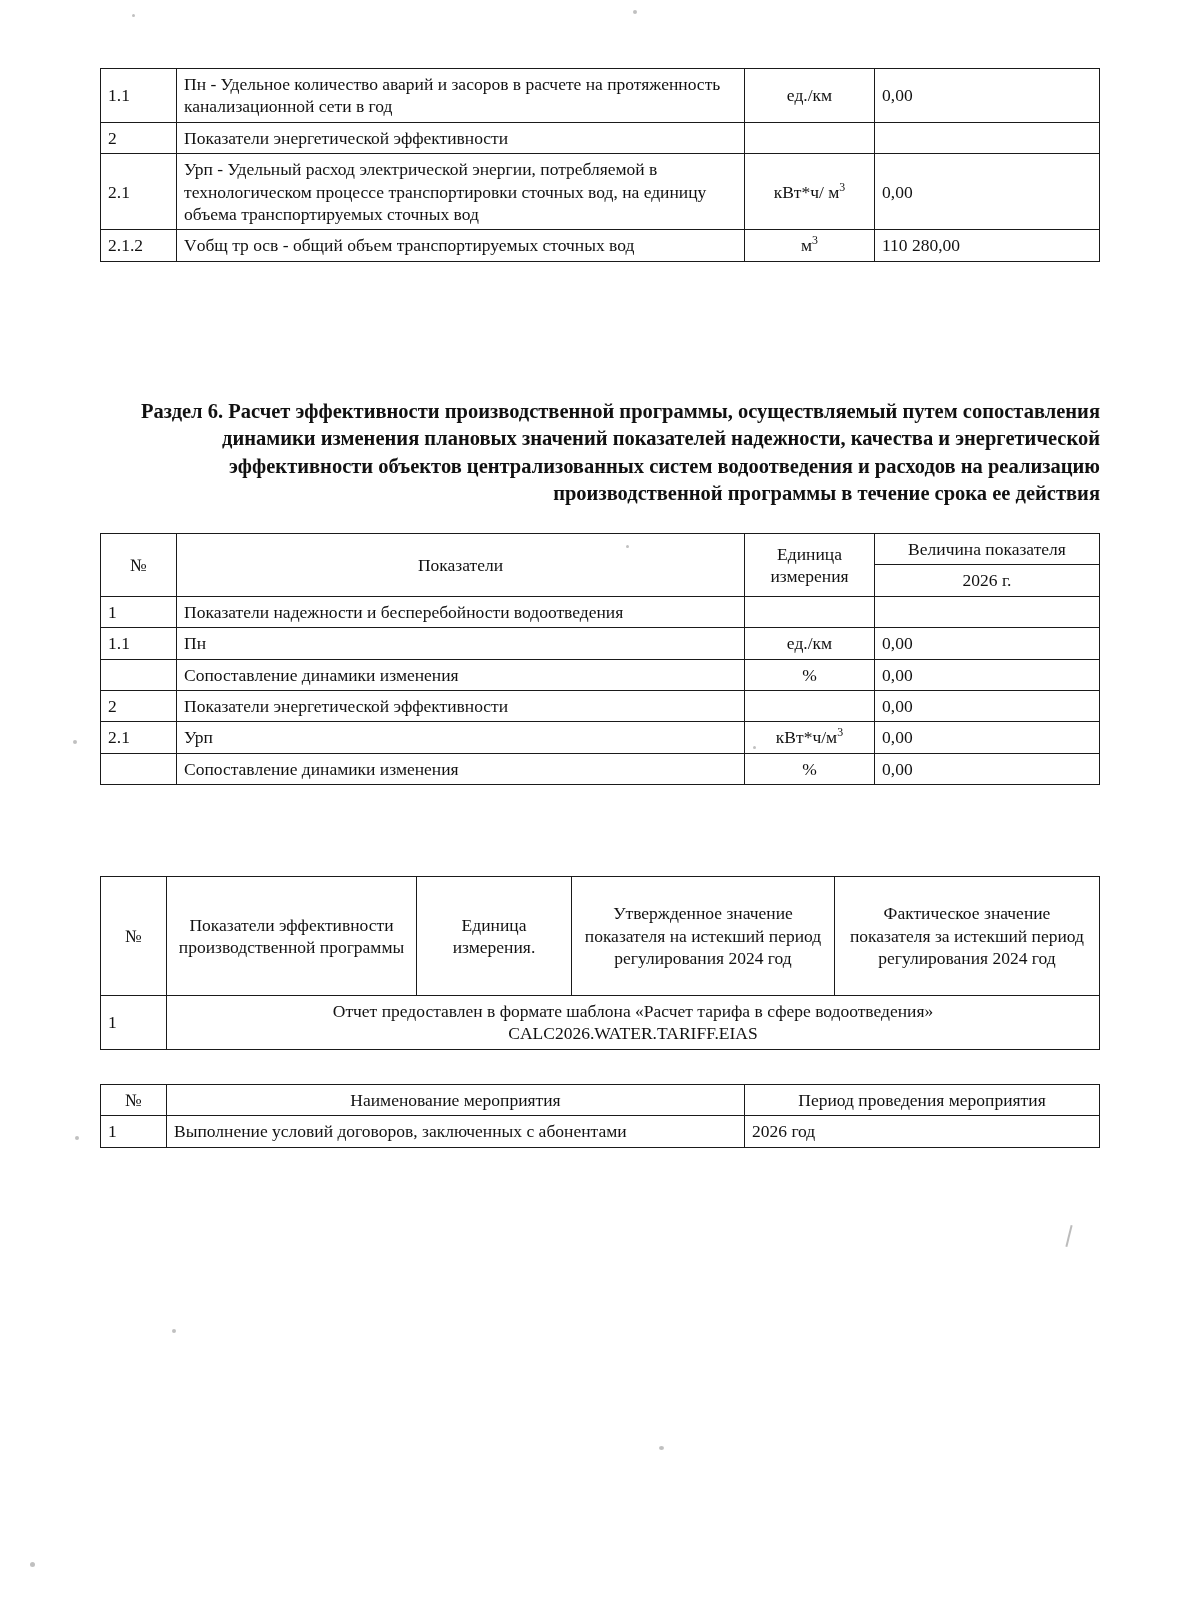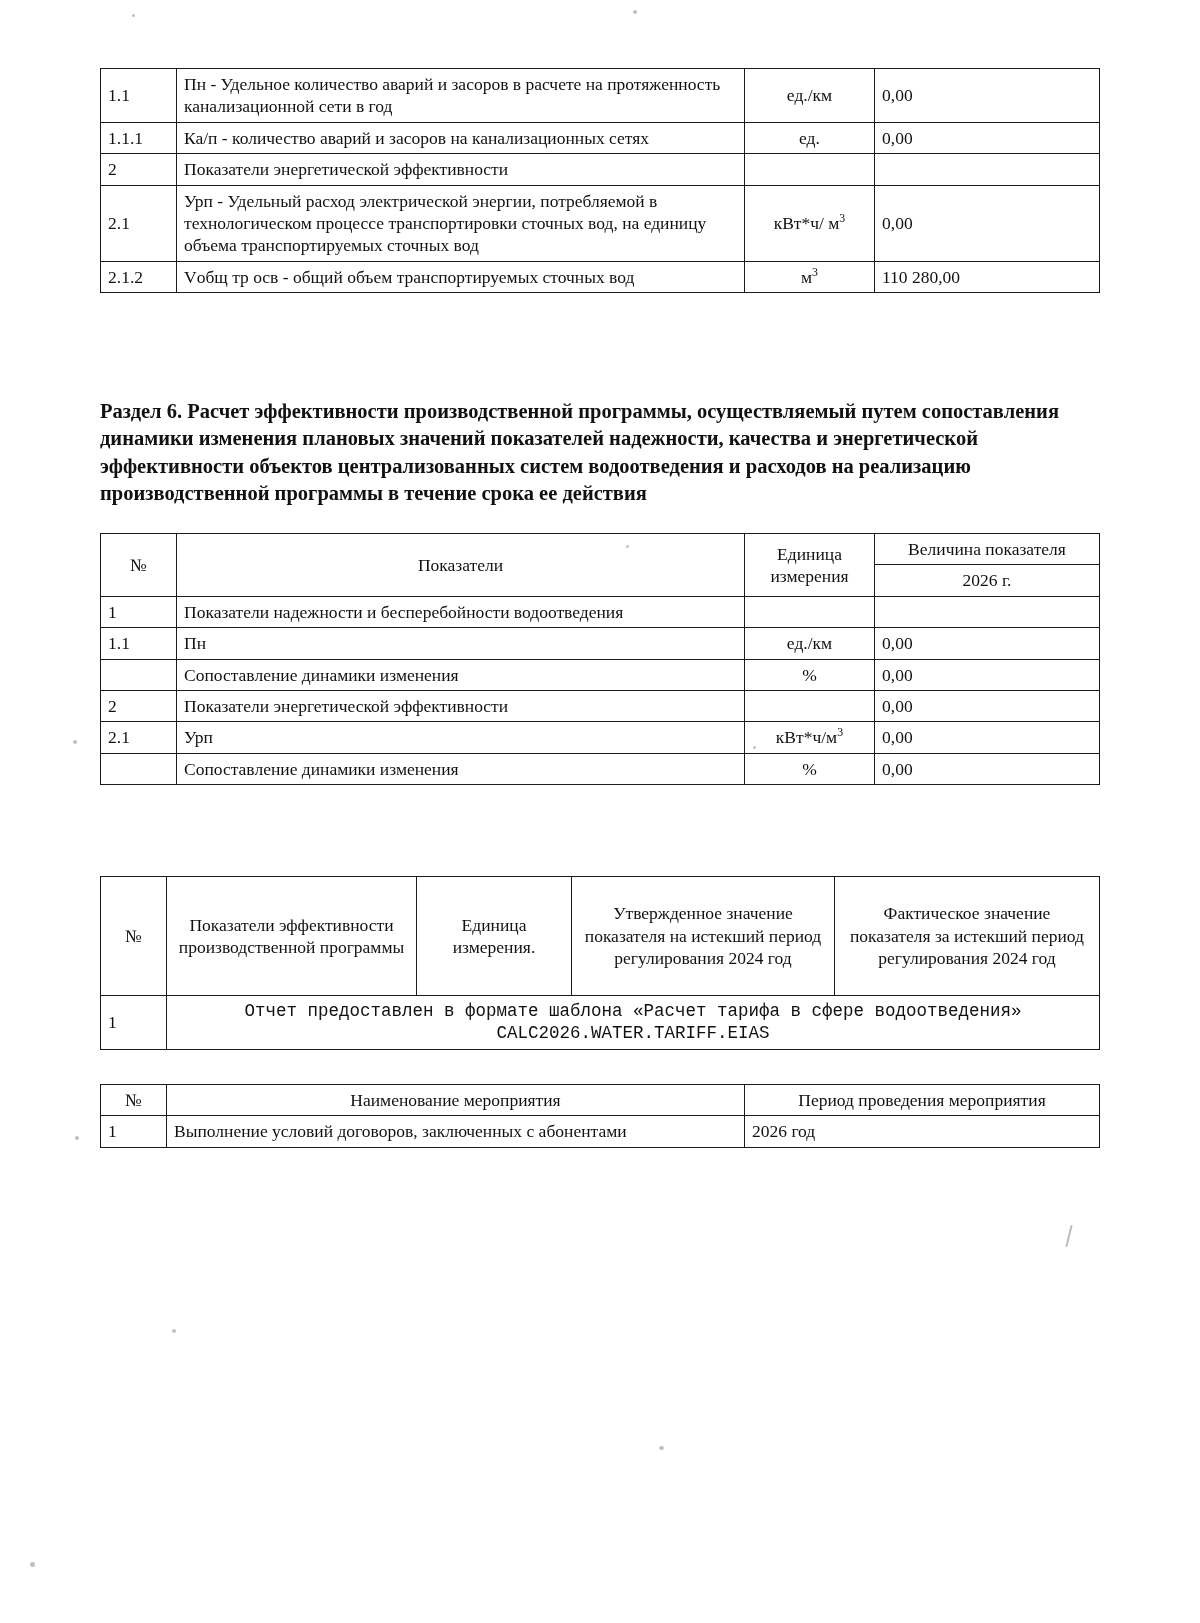--- a/index.html
+++ b/index.html
@@ -43,21 +43,21 @@
   .c-unit    { text-align: center; }
   .c-val     { text-align: left; }
   .hdr       { text-align: center; vertical-align: middle; }
   .indent    { padding-left: 34px; }
 
   sup { font-size: 0.68em; vertical-align: super; line-height: 0; }
 
   
   .section-heading {
     font-weight: bold;
-    text-align: left;
+    text-align: right;
     font-size: 20.5px;
     line-height: 1.34;
     margin: 0 auto;
     width: 1000px;
     font-family: "Liberation Serif", "DejaVu Serif", serif;
   }
 
   
   .blk { position: absolute; left: 0; width: 1200px; }
 
@@ -113,26 +113,20 @@
       </colgroup>
       <tbody>
 
         <tr>
           <td class="c-num">1.1</td>
           <td class="c-name">Пн - Удельное количество аварий и засоров в расчете на протяженность канализационной сети в год</td>
           <td class="c-unit"><span>ед./км</span><sup></sup></td>
           <td class="c-val">0,00</td>
         </tr>
 
-        <tr>
-          <td class="c-num">1.1.1</td>
-          <td class="c-name">Ка/п - количество аварий и засоров на канализационных сетях</td>
-          <td class="c-unit"><span>ед.</span><sup></sup></td>
-          <td class="c-val">0,00</td>
-        </tr>
 
 
         <tr>
           <td class="c-num">2</td>
           <td class="c-name">Показатели энергетической эффективности</td>
           <td class="c-unit"><span></span><sup></sup></td>
           <td class="c-val"></td>
         </tr>
 
         <tr>
@@ -240,21 +234,21 @@
           <th class="hdr" style="height:110px;">№</th>
           <th class="hdr">Показатели эффективности производственной программы</th>
           <th class="hdr">Единица измерения.</th>
           <th class="hdr">Утвержденное значение показателя на истекший период регулирования 2024 год</th>
           <th class="hdr">Фактическое значение показателя за истекший период регулирования 2024 год</th>
         </tr>
       </thead>
       <tbody>
         <tr>
           <td class="c-num">1</td>
-          <td colspan="4" style="text-align:center;font-family:Liberation Mono, monospace;">
+          <td colspan="4" style="text-align:center;">
             <div>Отчет предоставлен в формате шаблона «Расчет тарифа в сфере водоотведения»</div>
             <div>CALC2026.WATER.TARIFF.EIAS</div>
           </td>
         </tr>
       </tbody>
     </table>
   </div>
 
 
   <div class="blk" id="table4-wrap">

